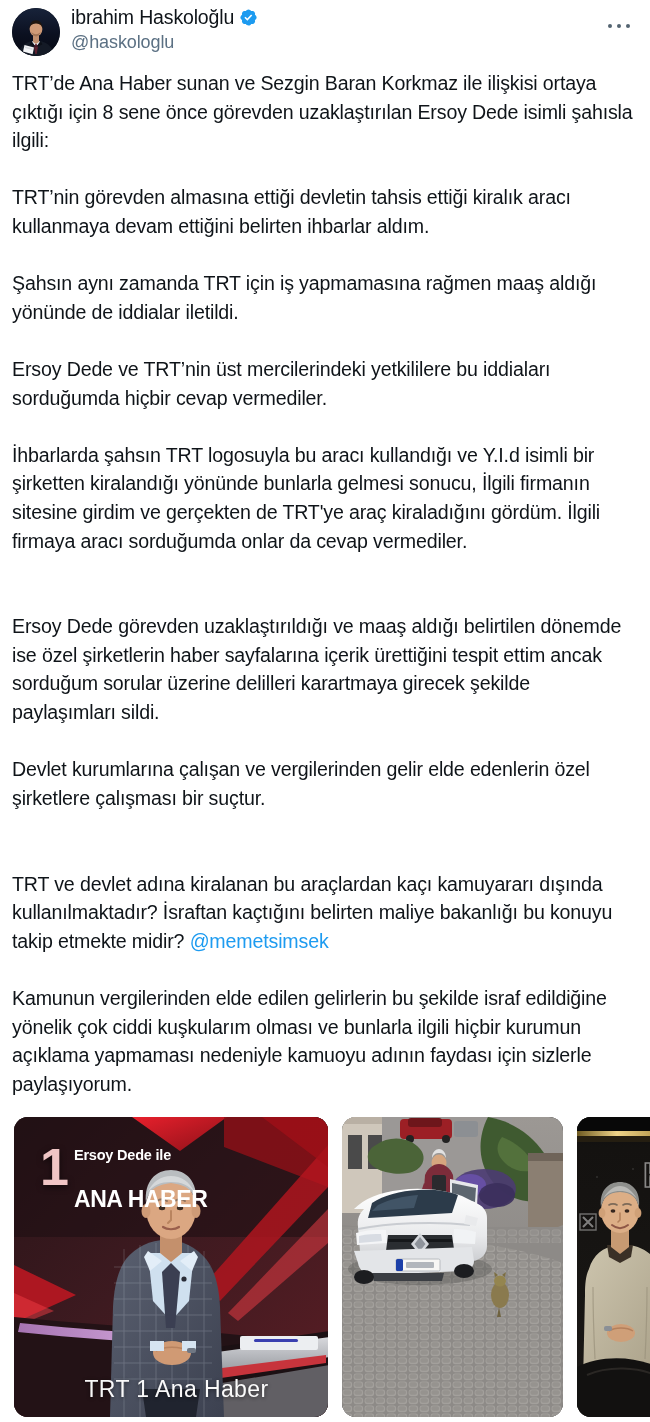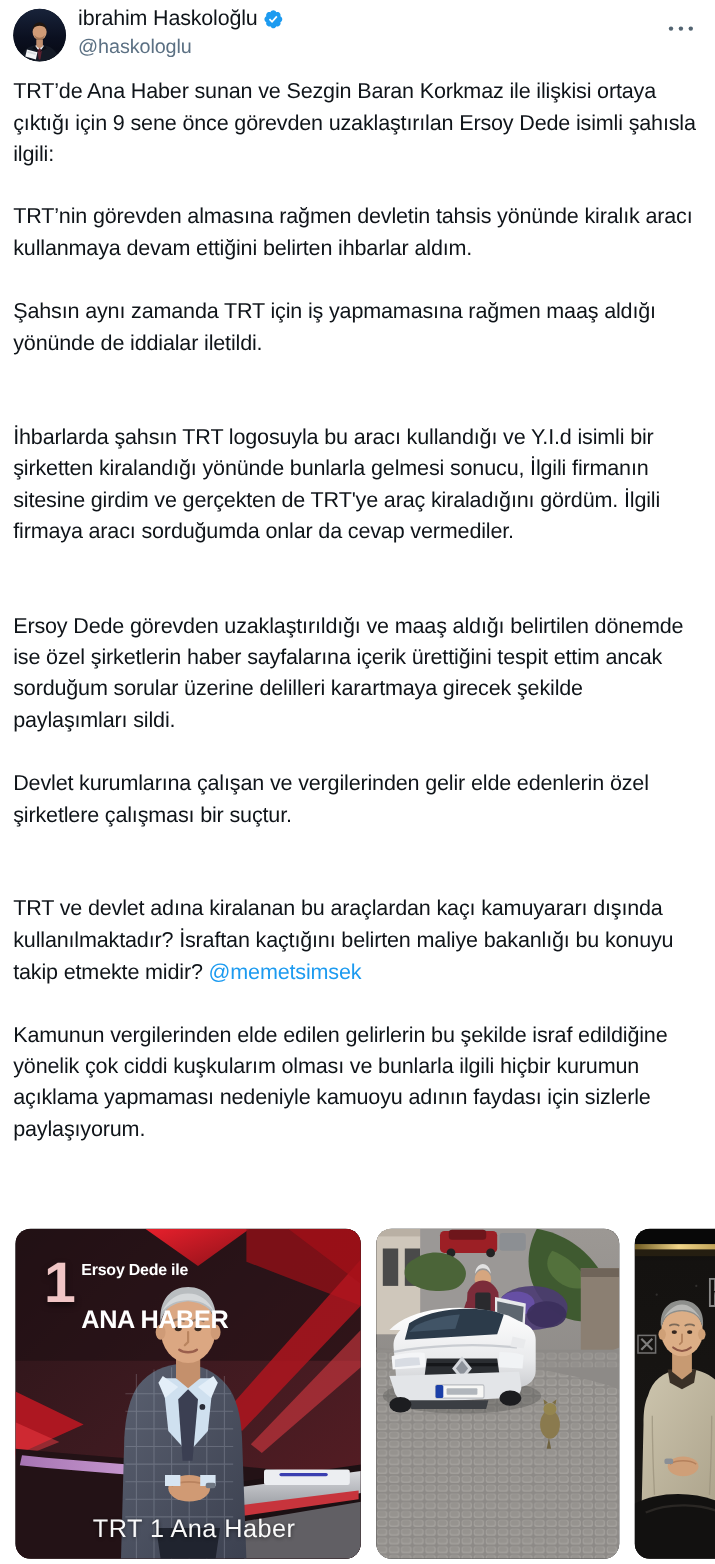--- a/index.html
+++ b/index.html
@@ -259,26 +259,27 @@
     </div>
 
     <div class="more-button">
       <span class="dot"></span>
       <span class="dot"></span>
       <span class="dot"></span>
     </div>
   </div>
 
   <div class="tweet-text">
-    <p>TRT’de Ana Haber sunan ve Sezgin Baran Korkmaz ile ilişkisi ortaya çıktığı için 9 sene önce görevden uzaklaştırılan Ersoy Dede isimli şahısla ilgili:</p>
-    <div class="blank"></div>
-    <p>TRT’nin görevden almasına rağmen devletin tahsis yönünde kiralık aracı kullanmaya devam ettiğini belirten ihbarlar aldım.</p>
+    <p>TRT’de Ana Haber sunan ve Sezgin Baran Korkmaz ile ilişkisi ortaya çıktığı için 8 sene önce görevden uzaklaştırılan Ersoy Dede isimli şahısla ilgili:</p>
+    <div class="blank"></div>
+    <p>TRT’nin görevden almasına ettiği devletin tahsis ettiği kiralık aracı kullanmaya devam ettiğini belirten ihbarlar aldım.</p>
     <div class="blank"></div>
     <p>Şahsın aynı zamanda TRT için iş yapmamasına rağmen maaş aldığı yönünde de iddialar iletildi.</p>
     <div class="blank"></div>
+    <p>Ersoy Dede ve TRT’nin üst mercilerindeki yetkililere bu iddiaları sorduğumda hiçbir cevap vermediler.</p>
     <div class="blank"></div>
     <p>İhbarlarda şahsın TRT logosuyla bu aracı kullandığı ve Y.I.d isimli bir şirketten kiralandığı yönünde bunlarla gelmesi sonucu, İlgili firmanın sitesine girdim ve gerçekten de TRT'ye araç kiraladığını gördüm. İlgili firmaya aracı sorduğumda onlar da cevap vermediler.</p>
     <div class="blank"></div>
     <div class="blank"></div>
     <p>Ersoy Dede görevden uzaklaştırıldığı ve maaş aldığı belirtilen dönemde ise özel şirketlerin haber sayfalarına içerik ürettiğini tespit ettim ancak sorduğum sorular üzerine delilleri karartmaya girecek şekilde paylaşımları sildi.</p>
     <div class="blank"></div>
     <p>Devlet kurumlarına çalışan ve vergilerinden gelir elde edenlerin özel şirketlere çalışması bir suçtur.</p>
     <div class="blank"></div>
     <div class="blank"></div>
     <p><span>TRT ve devlet adına kiralanan bu araçlardan kaçı kamuyararı dışında kullanılmaktadır? İsraftan kaçtığını belirten maliye bakanlığı bu konuyu takip etmekte midir? </span><a class="mention" href="#">@memetsimsek</a></p>

